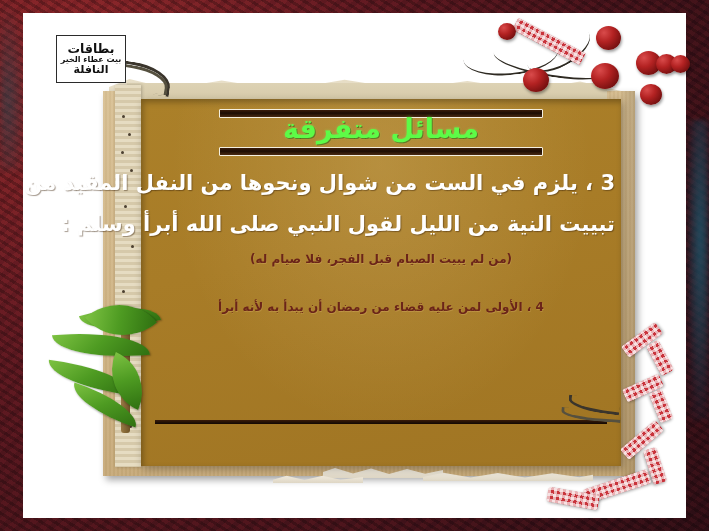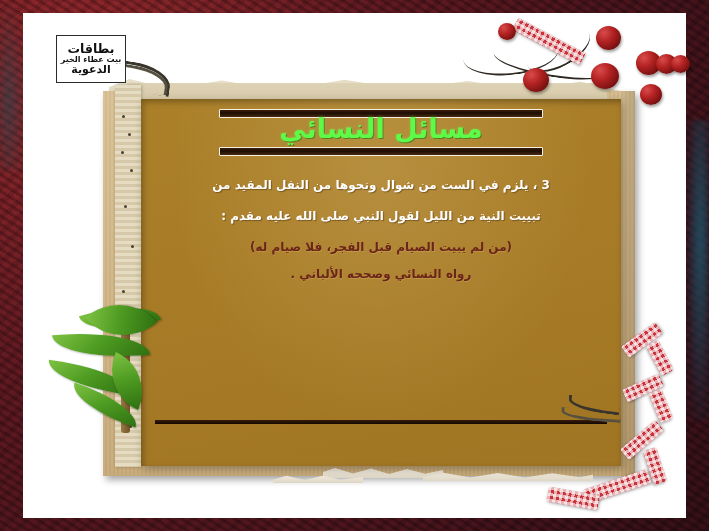--- a/index.html
+++ b/index.html
@@ -194,24 +194,23 @@
   }
   .tline {
     font-family: "DejaVu Sans", sans-serif;
     font-weight: bold;
     direction: rtl;
     line-height: 1.15;
     white-space: nowrap;
   }
   .tline.white {
     color: #ffffff;
-    font-size: 12px;
+    font-size: 21px;
     text-shadow: 1px 1px 1px rgba(60,35,10,0.45);
     margin-bottom: 17px;
-    margin-top: 8px;
   }
   .tline.dark {
     color: #6b2419;
     font-size: 12px;
     text-shadow: 0.5px 0.5px 0 rgba(255,220,150,0.20);
     margin-bottom: 14px;
   }
   .gap { height: 20px; }
 
   
@@ -315,41 +314,41 @@
     <div class="shred" style="left:400px; top:459px; width:170px; height:9px; clip-path: polygon(0 55%,12% 8%,28% 60%,44% 12%,60% 62%,76% 14%,92% 58%,100% 30%,100% 100%,0 100%);"></div>
     <div class="shred" style="left:250px; top:462px; width:90px; height:8px; clip-path: polygon(0 60%,15% 10%,35% 62%,55% 8%,75% 60%,100% 25%,100% 100%,0 100%);"></div>
 
     <div class="sliver" style="left:560px; top:100px; width:22px; height:236px; transform: rotate(1.5deg);"></div>
 
     <div id="panel">
 
       <div class="deco-bar top"></div>
       <div class="deco-bar bot"></div>
 
-      <div id="panel-title">مسائل النسائي</div>
+      <div id="panel-title">مسائل متفرقة</div>
 
       <div id="body-text">
 
         <div class="tline white">3 ، يلزم في الست من شوال ونحوها من النفل المقيد من</div>
-        <div class="tline white">تبييت النية من الليل لقول النبي صلى الله عليه مقدم :</div>
+        <div class="tline white">تبييت النية من الليل لقول النبي صلى الله أبرأ وسلم :</div>
 
         <div class="tline dark">(من لم يبيت الصيام قبل الفجر، فلا صيام له)</div>
-        <div class="tline dark">رواه النسائي وصححه الألباني .</div>
 
         <div class="gap"></div>
 
+        <div class="tline dark">4 ، الأولى لمن عليه قضاء من رمضان أن يبدأ به لأنه أبرأ</div>
       </div>
 
       <div class="panel-rule"></div>
     </div>
 
     <div id="logo">
       <div class="l1">بطاقات</div>
       <div class="l2">بيت عطاء الخير</div>
-      <div class="l3">الدعوية</div>
+      <div class="l3">النافلة</div>
     </div>
 
     <div class="pin" style="left:88px; top:50px; width:60px; height:30px; transform: rotate(8deg);"></div>
     <div class="pin" style="left:92px; top:54px; width:54px; height:24px; transform: rotate(10deg); border-top-color:#55503f; border-right-color:#55503f;"></div>
 
     <div class="pin" style="left:545px; top:385px; width:52px; height:14px; transform: rotate(-172deg);"></div>
     <div class="pin" style="left:538px; top:396px; width:60px; height:12px; transform: rotate(-176deg); border-top-color:#55503f; border-right-color:#55503f;"></div>
 
     <div class="twig" style="left:440px; top:22px; width:95px; height:40px; transform: rotate(-6deg);"></div>
     <div class="twig" style="left:470px; top:34px; width:120px; height:30px; transform: rotate(9deg);"></div>

